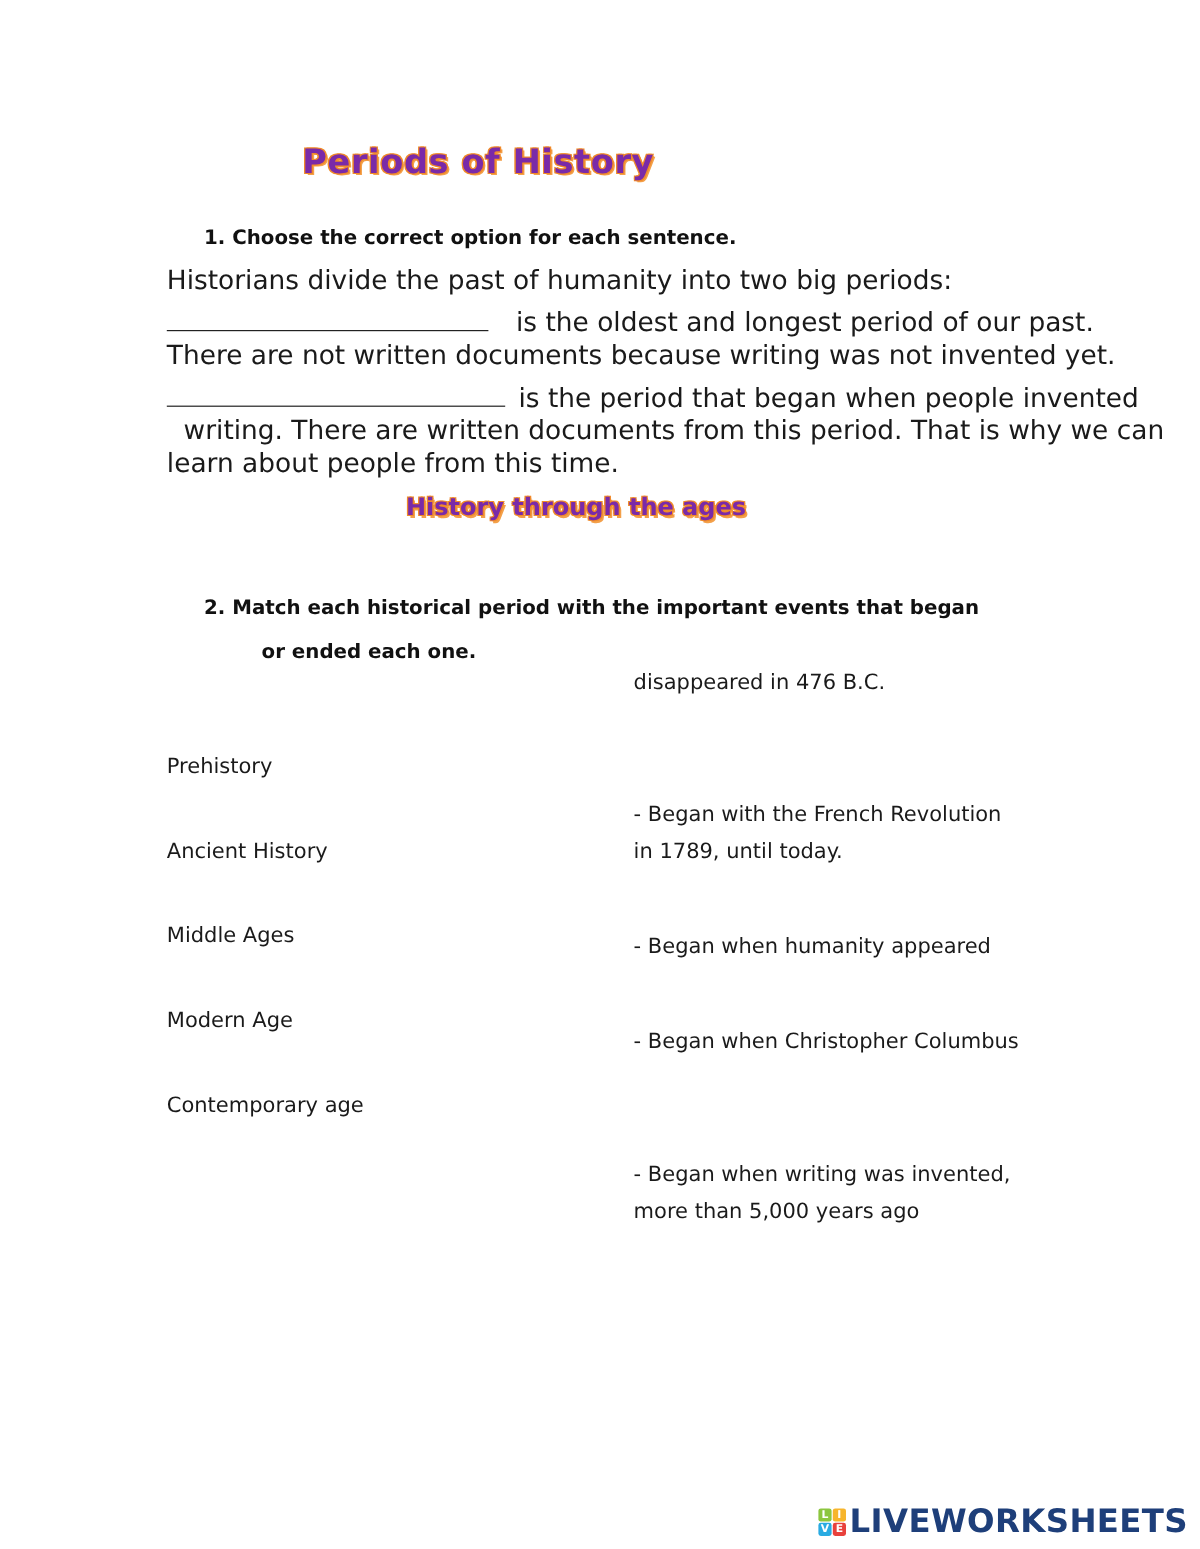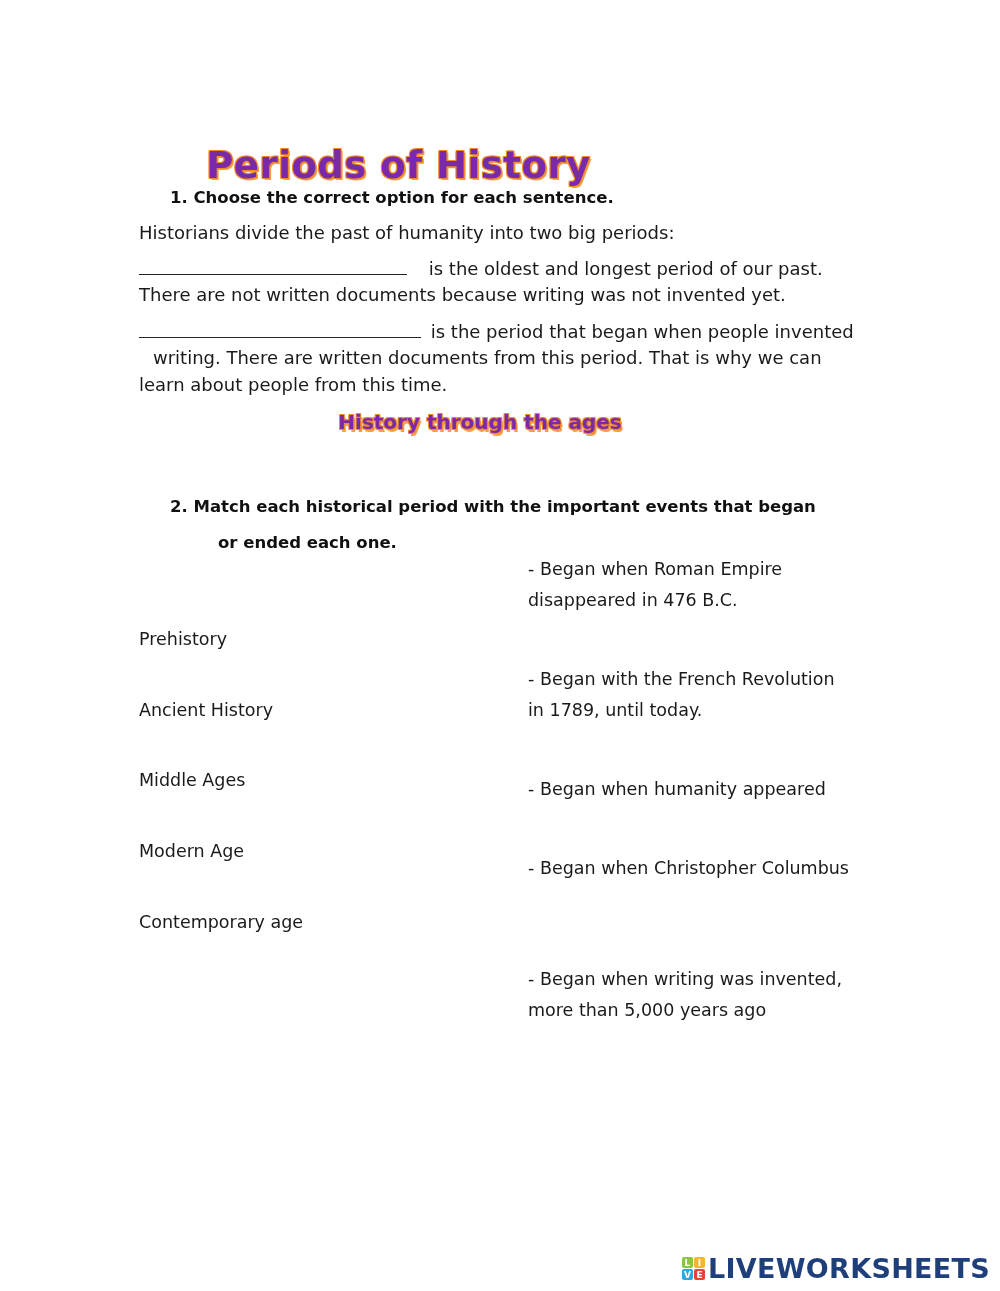--- a/index.html
+++ b/index.html
@@ -1,27 +1,27 @@
 <!DOCTYPE html>
 <html><head>
   <meta charset="utf-8">
   <style>
     html, body { margin: 0; padding: 0; background: #ffffff; }
     body { width: 1000px; height: 1291px; position: relative; overflow: hidden;
       font-family: "DejaVu Sans", sans-serif; color: #1a1a1a; }
     .abs { position: absolute; }
     .title { left: 0; width: 797px; top: 118px; text-align: center;
-      font-family: "DejaVu Sans", sans-serif; font-weight: bold; font-size: 37px;
+      font-family: "DejaVu Sans", sans-serif; font-weight: bold; font-size: 28px;
       color: #7a2aa8; letter-spacing: 0.5px;
-      text-shadow: -1px -1px 0 #f08a2a, 1px -1px 0 #f08a2a, -1px 1px 0 #f08a2a, 1px 1px 0 #f08a2a, 2px 2px 0 #f3a04a; margin-top: 26px; }
+      text-shadow: -1px -1px 0 #f08a2a, 1px -1px 0 #f08a2a, -1px 1px 0 #f08a2a, 1px 1px 0 #f08a2a, 2px 2px 0 #f3a04a; }
     .subtitle { left: 0; width: 960px; top: 410px; text-align: center;
       font-weight: bold; font-size: 20px; color: #7a2aa8;
       text-shadow: -1px -1px 0 #f08a2a, 1px -1px 0 #f08a2a, -1px 1px 0 #f08a2a, 1px 1px 0 #f08a2a, 2px 3px 0 #f3a04a; }
     .q { font-weight: bold; font-size: 16.5px; color: #111; }
-    .txt { font-size: 18px; color: #1a1a1a; white-space: nowrap; }
+    .txt { font-size: 22px; color: #1a1a1a; white-space: nowrap; }
     .blank { display: inline-block; border-bottom: 1.5px solid #222; height: 17px; vertical-align: baseline; }
     .left-item { left: 139px; font-size: 17.5px; }
     .right-item { left: 528px; font-size: 17.5px; line-height: 31px; }
     .logo { right: 10px; top: 1253px; display: flex; align-items: center; }
     .logo-mark { display: grid; grid-template-columns: 11px 11px; grid-template-rows: 11px 11px; gap: 1px; margin-right: 3px; }
     .logo-mark span { display: flex; align-items: center; justify-content: center; font-size: 9px; font-weight: bold; color: #fff; border-radius: 2px; }
     .logo-text { font-weight: bold; font-size: 27px; color: #1e3f7a; letter-spacing: 0.3px; }
   </style>
 </head>
 <body>
@@ -50,21 +50,20 @@
 <div class="abs q" style="left:170px; top:497px;">2. Match each historical period with the important events that began</div>
 <div class="abs q" style="left:197px; top:533px;margin-left:21px;">or ended each one.</div>
 
 <div class="abs txt left-item" style="top:629px;">Prehistory</div>
 <div class="abs txt left-item" style="top:700px;">Ancient History</div>
 <div class="abs txt left-item" style="top:770px;">Middle Ages</div>
 <div class="abs txt left-item" style="top:841px;">Modern Age</div>
 <div class="abs txt left-item" style="top:912px;">Contemporary age</div>
 
 <div class="abs txt right-item" style="top:554px;">
-  <div>- Began when Roman Empire</div>
   <div>disappeared in 476 B.C.</div>
 </div>
 <div class="abs txt right-item" style="top:664px;">
   <div>- Began with the French Revolution</div>
   <div>in 1789, until today.</div>
 </div>
 <div class="abs txt right-item" style="top:774px;">
   <div>- Began when humanity appeared</div>
 </div>
 <div class="abs txt right-item" style="top:853px;">

